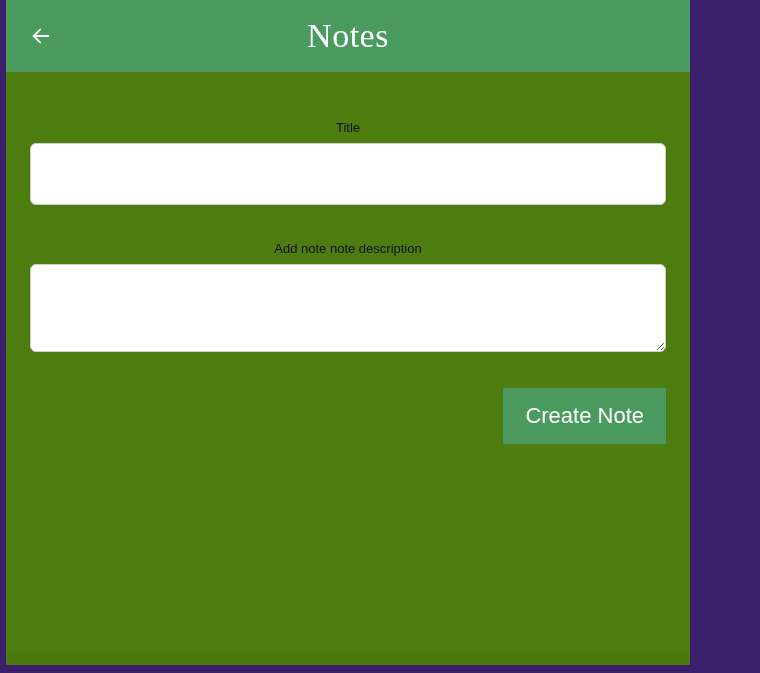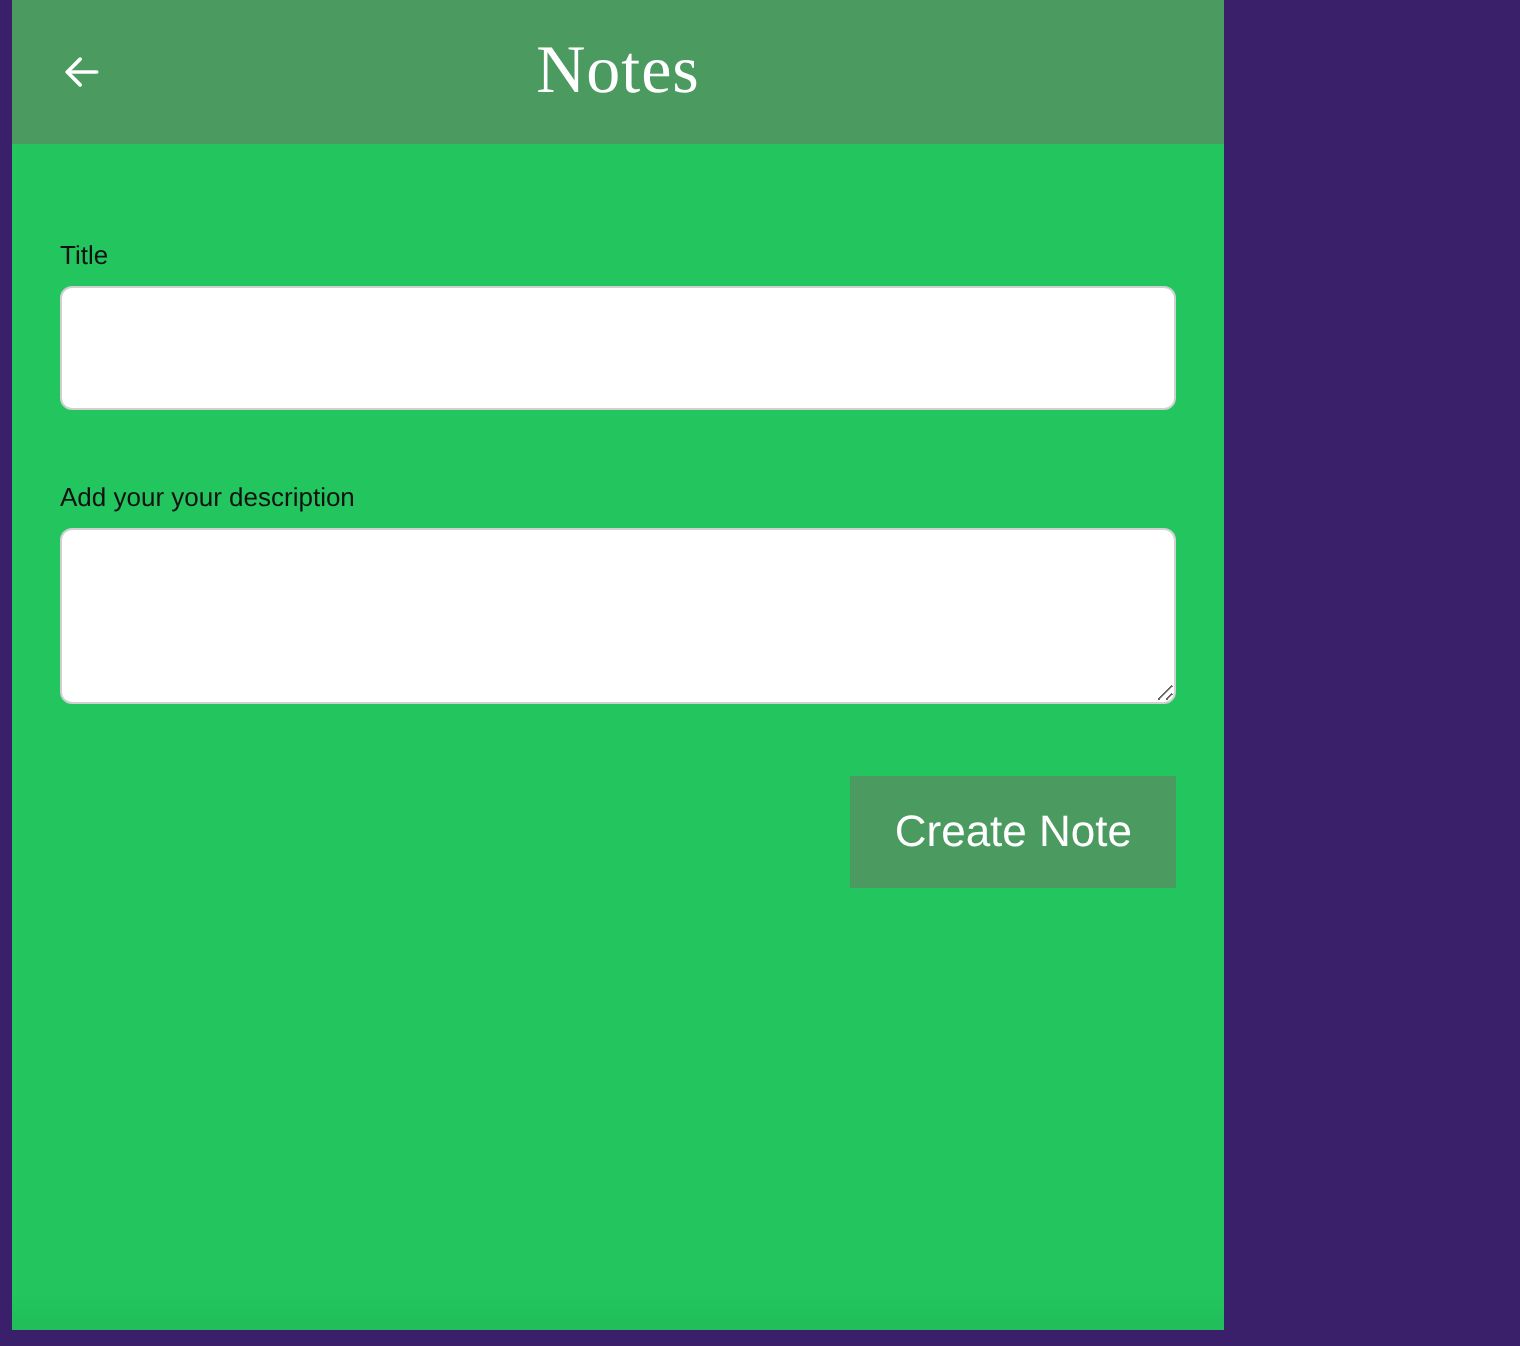--- a/index.html
+++ b/index.html
@@ -5,23 +5,23 @@
   * { box-sizing: border-box; margin: 0; padding: 0; }
   html, body { width: 760px; height: 673px; font-family: -apple-system, Helvetica, Arial, sans-serif; }
   body {
     background: #3a1f6b; 
     position: relative;
   }
   .card {
     position: absolute;
     left: 6px;
     top: 0;
-    width: 606px;
+    width: 684px;
     height: 665px;
-    background: #22c55e;
+    background: #4d7c0f;
     display: flex;
     flex-direction: column;
     overflow: hidden;
   }
   .header {
     background: #4b9b61;
     height: 72px;
     display: flex;
     align-items: center;
     position: relative;
@@ -47,21 +47,21 @@
     font-size: 34px;
     color: #ffffff;
     letter-spacing: 0.5px;
   }
   .form {
     padding: 48px 24px 24px 24px;
     display: flex;
     flex-direction: column;
     gap: 36px;
   }
-  .field { display: flex; flex-direction: column; gap: 8px; }
+  .field { display: flex; flex-direction: column; gap: 8px; align-items: center; }
   .label {
     font-size: 13px;
     color: #111111;
   }
   .text-input {
     width: 100%;
     height: 62px;
     border: 1px solid #d0d0d0;
     border-radius: 6px;
     padding: 10px 14px;
@@ -123,21 +123,21 @@
   </div>
 
   <div class="form">
 
     <div class="field">
       <span class="label">Title</span>
       <input class="text-input" type="text" value="" style="">
     </div>
 
     <div class="field">
-      <span class="label">Add your your description</span>
+      <span class="label">Add note note description</span>
       <textarea class="textarea" value="" style=""></textarea>
     </div>
 
     <div class="actions">
       <button class="create-btn">Create Note</button>
     </div>
 
   </div>
 
 </div>

